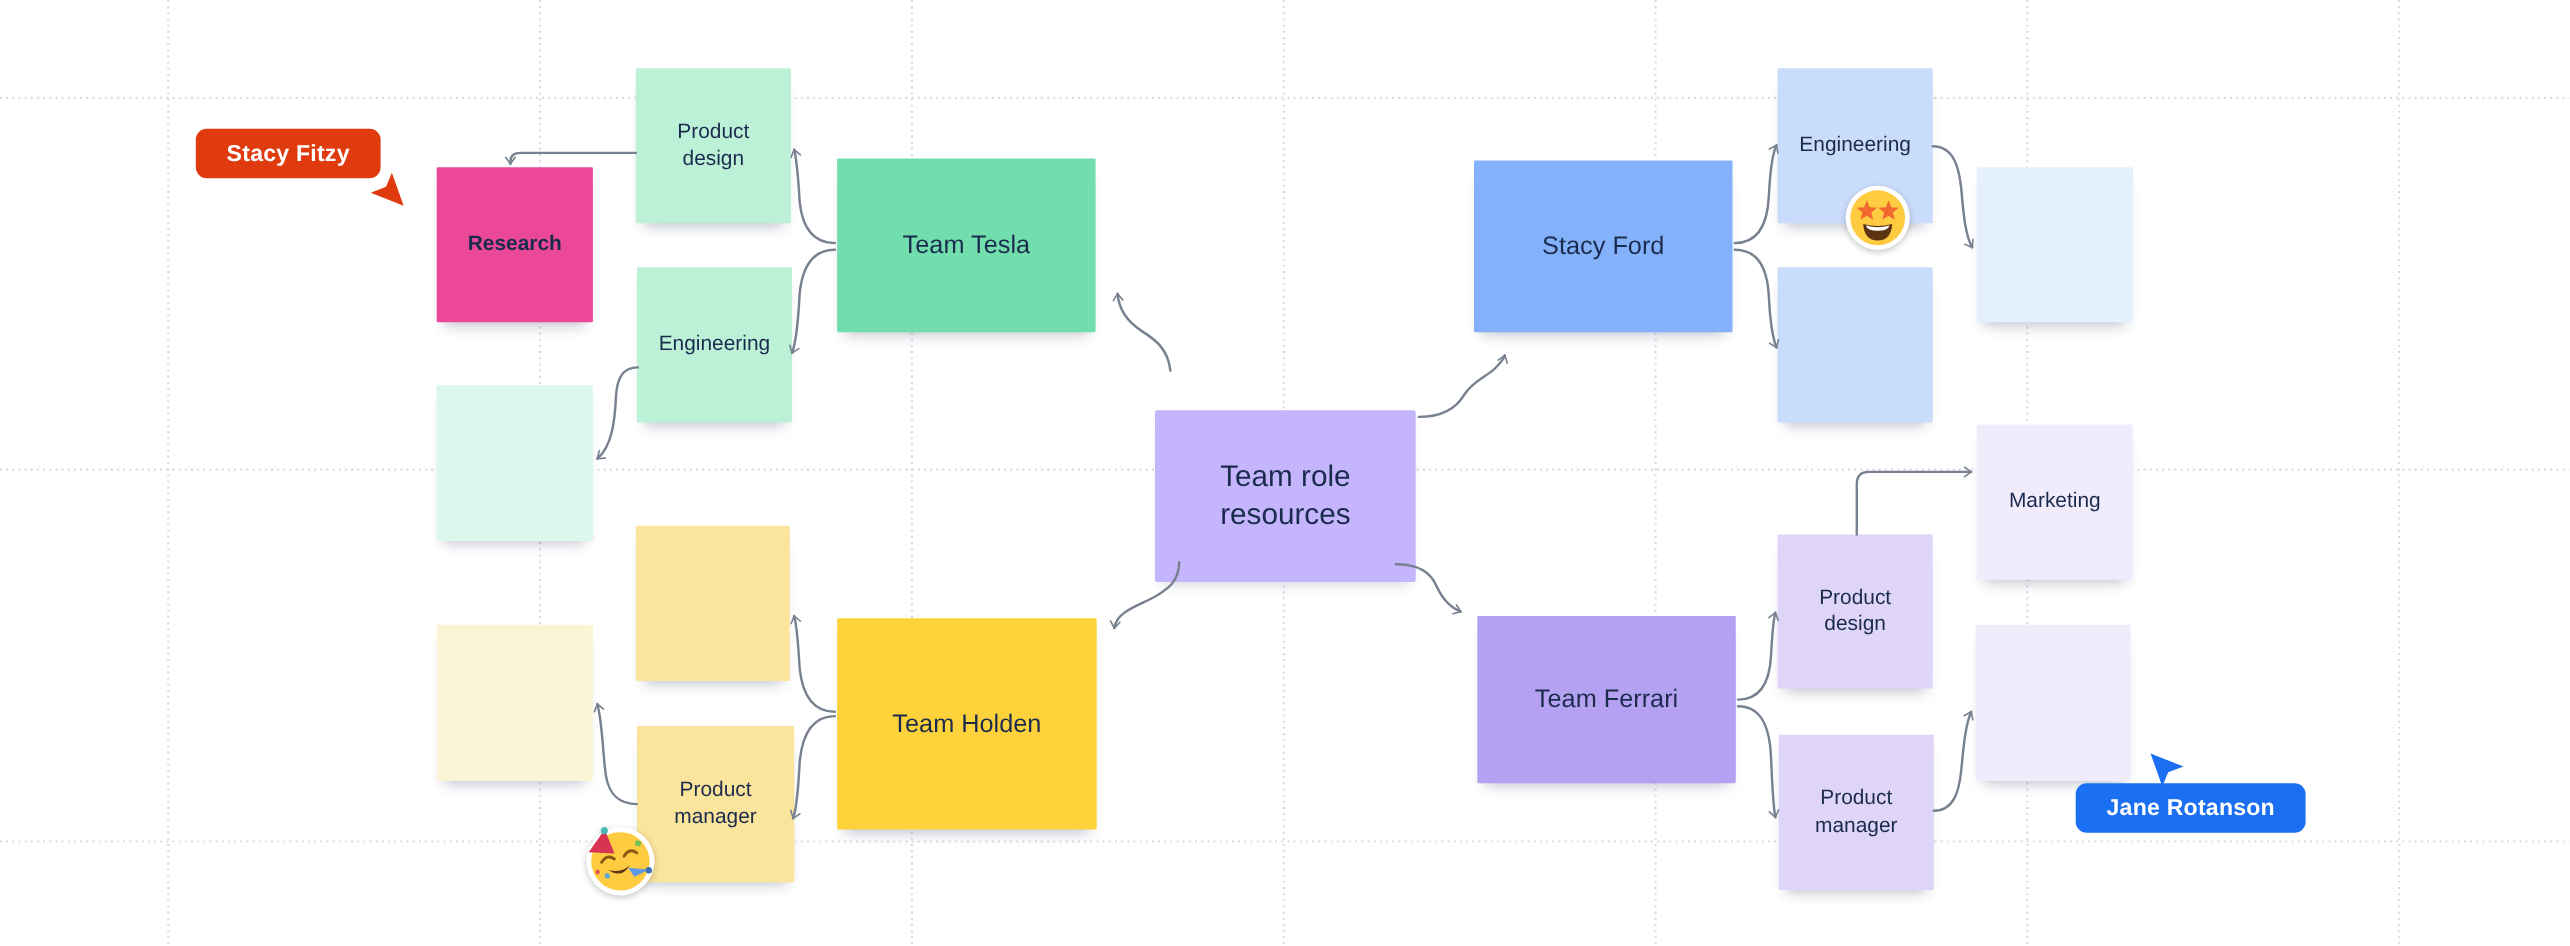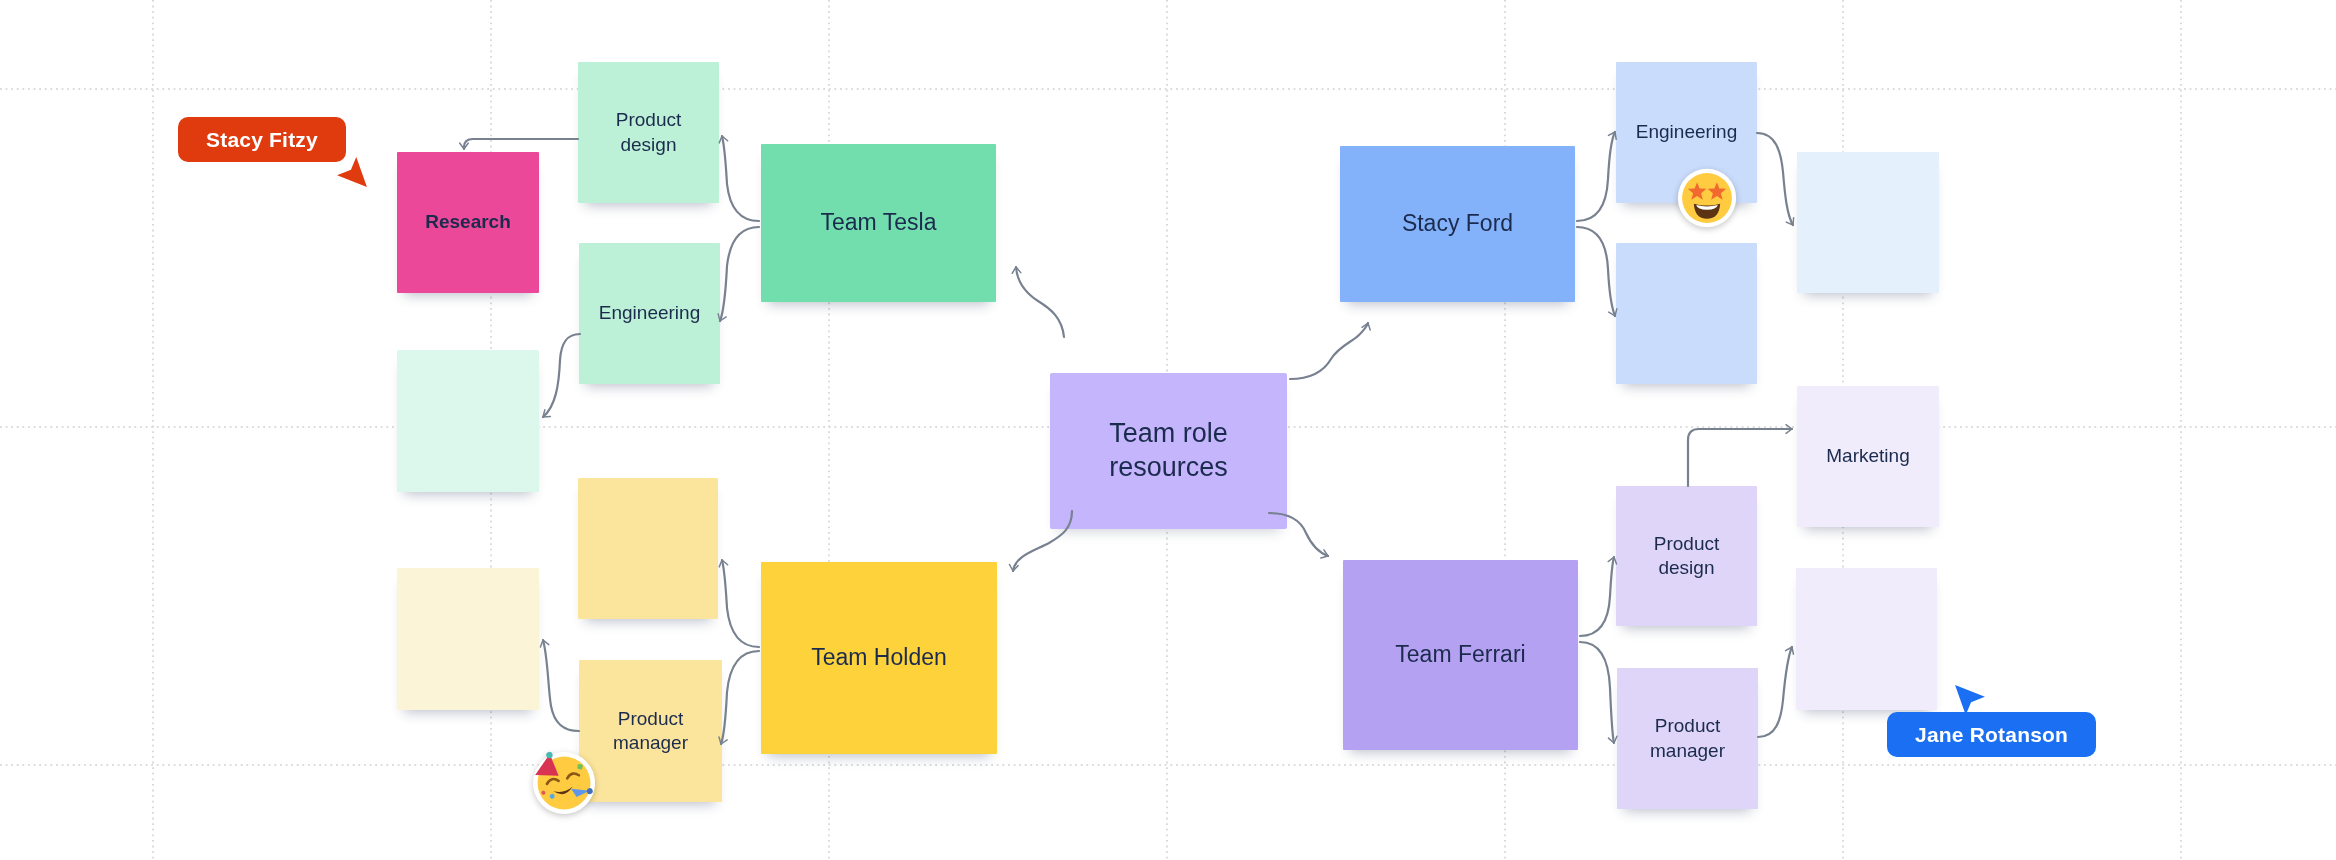--- a/index.html
+++ b/index.html
@@ -57,21 +57,21 @@
       <div class="node team" style="left: 761px; top: 562px; width: 236px; height: 192px; background: rgb(254, 210, 58);"><span>Team Holden</span></div>
       <div class="node note" style="left: 579px; top: 660px; width: 143px; height: 142px; background: rgb(251, 228, 155);"><span>Product
 manager</span></div>
       <div class="node center" style="left: 1050px; top: 342px; width: 237px; height: 156px; background: #c4b5fd; margin-top: 31px;"><span>Team role
 resources</span></div>
       <div class="node team" style="left: 1340px; top: 146px; width: 235px; height: 156px; background: rgb(131, 178, 250);"><span>Stacy Ford</span></div>
       <div class="node note" style="left: 1616px; top: 62px; width: 141px; height: 141px; background: rgb(201, 220, 251);"><span>Engineering</span></div>
       <div class="node note" style="left: 1616px; top: 243px; width: 141px; height: 141px; background: rgb(201, 220, 251);"><span></span></div>
       <div class="node note" style="left: 1797px; top: 152px; width: 142px; height: 141px; background: rgb(229, 240, 253);"><span></span></div>
       <div class="node note" style="left: 1797px; top: 358px; width: 142px; height: 141px; background: rgb(240, 236, 251); margin-top: 28px;"><span>Marketing</span></div>
-      <div class="node team" style="left: 1343px; top: 560px; width: 235px; height: 190px; background: rgb(181, 161, 242);"><span>Team Ferrari</span></div>
+      <div class="node team" style="left: 1343px; top: 560px; width: 235px; height: 152px; background: rgb(181, 161, 242);"><span>Team Ferrari</span></div>
       <div class="node note" style="left: 1616px; top: 486px; width: 141px; height: 140px; background: rgb(222, 213, 248);"><span>Product
 design</span></div>
       <div class="node note" style="left: 1617px; top: 668px; width: 141px; height: 141px; background: rgb(222, 213, 248);"><span>Product
 manager</span></div>
       <div class="node note" style="left: 1796px; top: 568px; width: 141px; height: 142px; background: rgb(240, 236, 251);"><span></span></div>
     </div>
   <svg id="conn-svg" width="2336" height="860">
       <defs>
         <marker id="arw" viewBox="-12 -9 14 18" refX="0" refY="0" markerWidth="12" markerHeight="12" orient="auto" markerUnits="userSpaceOnUse">
           <path d="M -9 -6.5 L 0 0 L -9 6.5" fill="none" stroke="#77818F" stroke-width="2.2" stroke-linecap="round" stroke-linejoin="round"></path>

